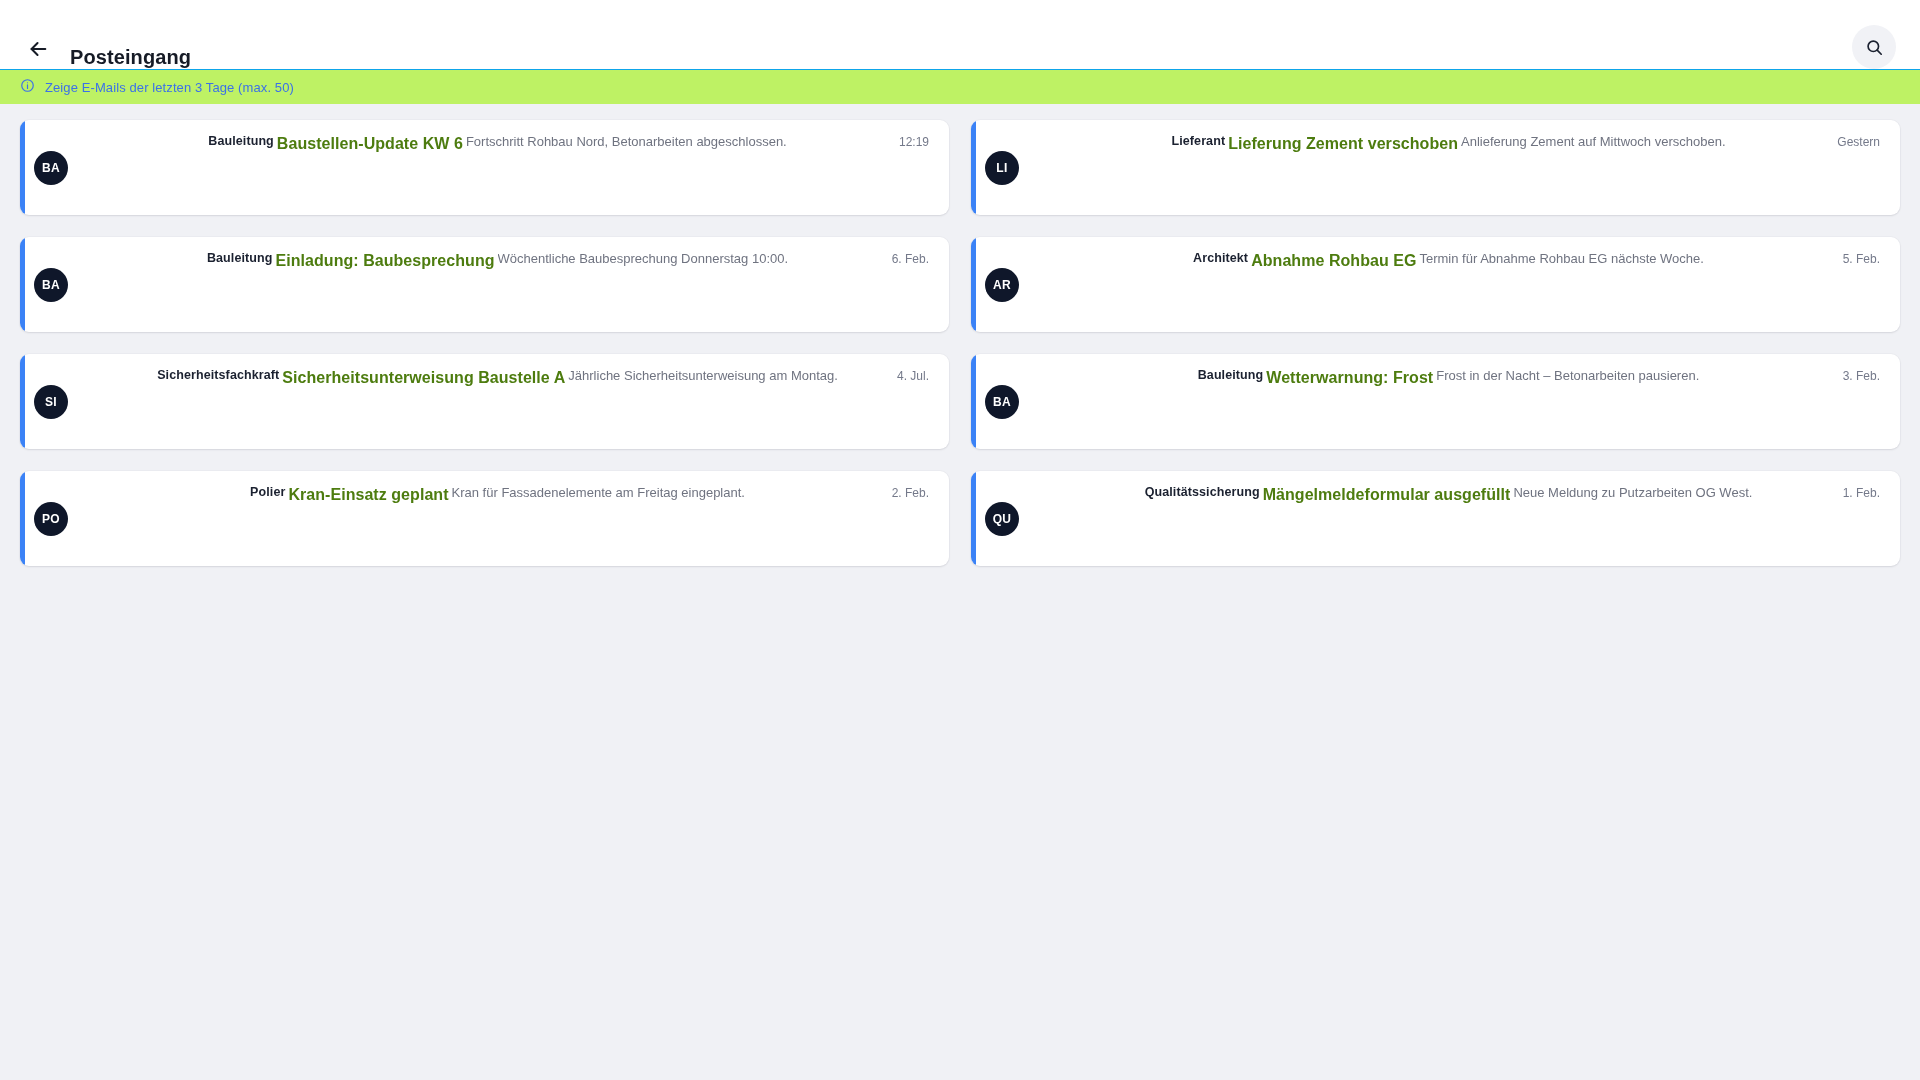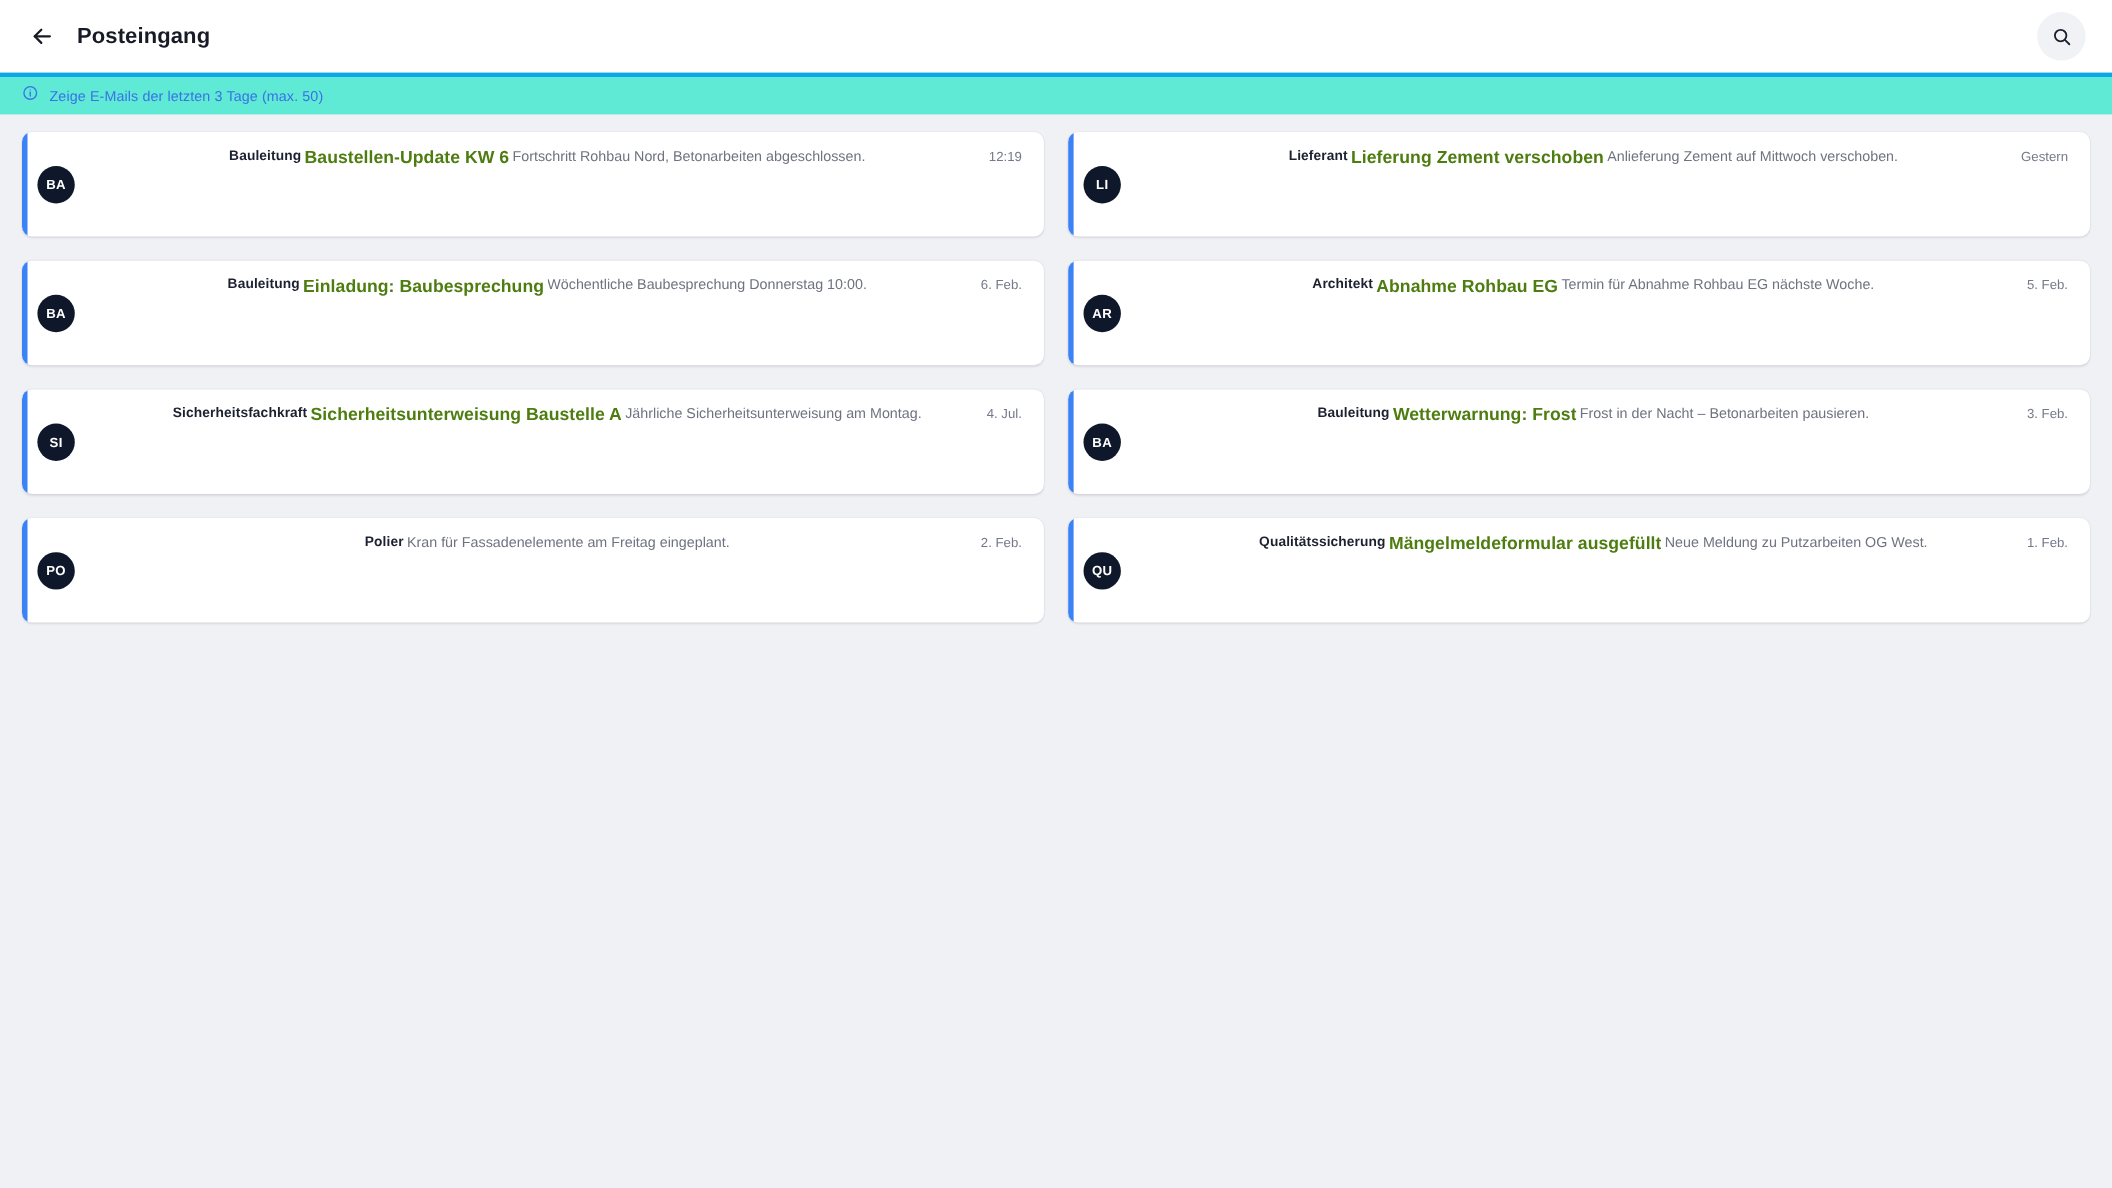--- a/index.html
+++ b/index.html
@@ -17,23 +17,23 @@
     color: #1b1f2a;
     -webkit-font-smoothing: antialiased;
   }
 
   
   .app-header {
     position: relative;
     height: 70px;
     background: #ffffff;
     display: flex;
-    align-items: center;
+    align-items: flex-end;
     padding: 0 24px 0 18px;
-    border-bottom: 4px solid #0ea5e9;
+    border-bottom: 1px solid #0ea5e9;
   }
 
   .back-button {
     width: 40px;
     height: 40px;
     display: flex;
     align-items: center;
     justify-content: center;
     border-radius: 50%;
     cursor: pointer;
@@ -61,21 +61,21 @@
     align-items: center;
     justify-content: center;
     cursor: pointer;
     flex: 0 0 auto;
   }
   .search-button svg { display: block; }
 
   
   .info-banner {
     height: 34px;
-    background: #5eead4;
+    background: #bef264;
     display: flex;
     align-items: center;
     padding: 0 20px;
     gap: 10px;
   }
 
   .info-icon { flex: 0 0 auto; display: block; }
 
   .info-text {
     font-size: 13px;
@@ -285,20 +285,21 @@
         <div class="mail-preview">Frost in der Nacht – Betonarbeiten pausieren.</div>
       </div>
       <div class="mail-time">3. Feb.</div>
     </div>
 
     <div class="mail-card">
       <div class="accent-bar"></div>
       <div class="avatar">PO</div>
       <div class="mail-body">
         <div class="mail-sender">Polier</div>
+        <div class="mail-subject">Kran-Einsatz geplant</div>
         <div class="mail-preview">Kran für Fassadenelemente am Freitag eingeplant.</div>
       </div>
       <div class="mail-time">2. Feb.</div>
     </div>
 
     <div class="mail-card">
       <div class="accent-bar"></div>
       <div class="avatar">QU</div>
       <div class="mail-body">
         <div class="mail-sender">Qualitätssicherung</div>

